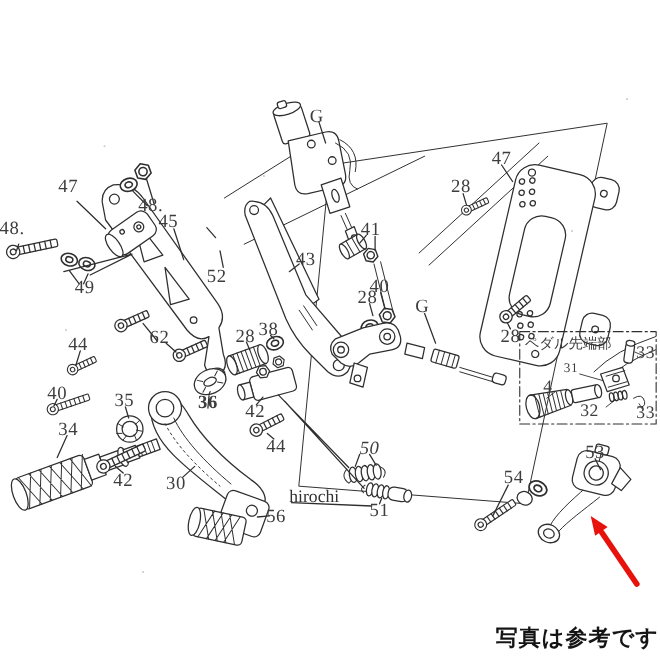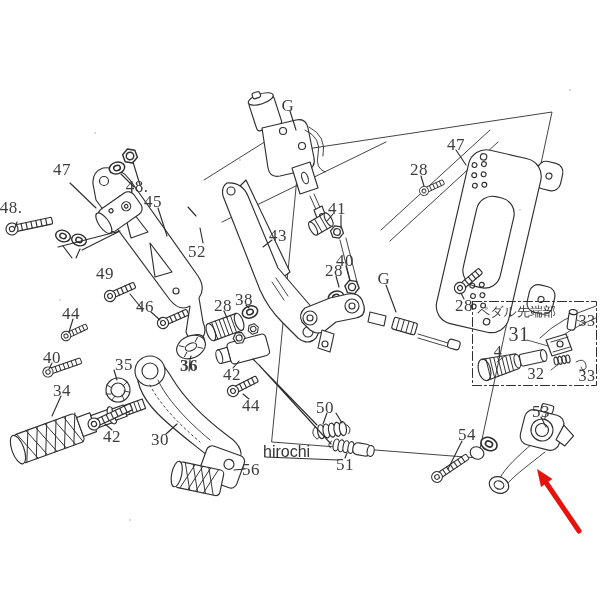--- a/index.html
+++ b/index.html
@@ -14,21 +14,21 @@
   #diagram-svg .thin{stroke-width:0.9;}
   #diagram-svg .dash{stroke-dasharray:2,3;stroke-width:0.9;}
   #diagram-svg .boxdash{stroke-dasharray:9,3,2,3;stroke-width:1;}
   #diagram-svg .speck{fill:#c9c9c9;stroke:none;}
   #diagram-svg .arrow-shaft{stroke:var(--arrow-color,#e8120c);stroke-width:5;}
   #diagram-svg .arrow-head{fill:var(--arrow-color,#e8120c);stroke:none;}
   .plabel{position:absolute;transform:translate(-50%,-50%);
           font-family:"Liberation Serif",serif;font-size:17px;line-height:1;
           color:var(--label-color,#3d3d3d);letter-spacing:.5px;white-space:nowrap;}
   .watermark{position:absolute;left:263px;top:443px;
-             font-family:Liberation Sans, sans-serif;font-size:16px;color:#323232;}
+             font-family:Liberation Serif, serif;font-size:16px;color:#323232;}
   .caption{position:absolute;right:1px;top:566px;font-size:20px;font-weight:600;
            color:#141414;letter-spacing:1px;font-family:"Liberation Sans",sans-serif;}
   .inset-title{position:absolute;left:477px;top:303px;font-size:13px;color:#3a3a3a;}
 </style>
 </head>
 <body>
 
 <div class="stage">
 
 <svg id="diagram-svg" width="600" height="600" viewBox="0 0 600 600">
@@ -386,51 +386,52 @@
     <line class="arrow-shaft" x1="579" y1="531" x2="547" y2="484"></line>
     <polygon class="arrow-head" points="537,469 552.4,479 541,487"></polygon>
   </g>
 </svg>
 
 <div style="position:absolute;left:0;top:0;width:600px;height:600px;pointer-events:none;">
       <div class="plabel" style="left: 62px; top: 169px;">47</div>
       <div class="plabel" style="left: 137px; top: 186px;">48.</div>
       <div class="plabel" style="left: 11px; top: 207px;">48.</div>
       <div class="plabel" style="left: 153px; top: 201px;">45</div>
-      <div class="plabel" style="left: 77px; top: 273px; margin-left: 28px;">49</div>
-      <div class="plabel" style="left: 145px; top: 306px;">46</div>
+      <div class="plabel" style="left: 77px; top: 261px;">49</div>
+      <div class="plabel" style="left: 145px; top: 306px;">62</div>
       <div class="plabel" style="left: 71px; top: 313px;">44</div>
       <div class="plabel" style="left: 52px; top: 357px;">40</div>
       <div class="plabel" style="left: 62px; top: 390px;">34</div>
-      <div class="plabel" style="left: 124px; top: 364px;">35</div>
+      <div class="plabel" style="left: 113px; top: 364px;">35</div>
       <div class="plabel" style="left: 189px; top: 365px; font-weight: bold;">36</div>
       <div class="plabel" style="left: 112px; top: 436px;">42</div>
       <div class="plabel" style="left: 160px; top: 439px;">30</div>
       <div class="plabel" style="left: 251px; top: 469px;">56</div>
       <div class="plabel" style="left: 223px; top: 305px;">28</div>
       <div class="plabel" style="left: 244px; top: 299px;">38</div>
       <div class="plabel" style="left: 232px; top: 374px;">42</div>
       <div class="plabel" style="left: 251px; top: 405px;">44</div>
       <div class="plabel" style="left: 197px; top: 222px; margin-top: 29px;">52</div>
       <div class="plabel" style="left: 278px; top: 235px;">43</div>
       <div class="plabel" style="left: 288px; top: 105px;">G</div>
       <div class="plabel" style="left: 337px; top: 208px;">41</div>
       <div class="plabel" style="left: 345px; top: 260px;">40</div>
       <div class="plabel" style="left: 334px; top: 270px;">28</div>
       <div class="plabel" style="left: 384px; top: 278px;">G</div>
       <div class="plabel" style="left: 419px; top: 169px;">28</div>
       <div class="plabel" style="left: 456px; top: 144px;">47</div>
       <div class="plabel" style="left: 464px; top: 305px;">28</div>
-      <div class="plabel" style="left: 325px; top: 407px;">50</div>
+      <div class="plabel" style="left: 336px; top: 407px; font-style: italic;">50</div>
       <div class="plabel" style="left: 345px; top: 464px;">51</div>
       <div class="plabel" style="left: 541px; top: 411px;">53</div>
       <div class="plabel" style="left: 467px; top: 434px;">54</div>
-      <div class="plabel" style="left: 519px; top: 334px; font-size: 20px;">31</div>
+      <div class="plabel" style="left: 519px; top: 334px; font-size: 12px;">31</div>
       <div class="plabel" style="left: 498px; top: 352px; font-size: 16px;">4</div>
       <div class="plabel" style="left: 536px; top: 374px; font-size: 16px;">32</div>
       <div class="plabel" style="left: 587px; top: 321px; font-size: 16px;">33</div>
       <div class="plabel" style="left: 587px; top: 376px; font-size: 16px;">33</div>
     </div>
 
 <div class="inset-title">ペダル先端部</div>
 <div class="watermark">hirochi</div>
+<div class="caption">写真は参考です</div>
 
 </div>
 
 </body></html>

